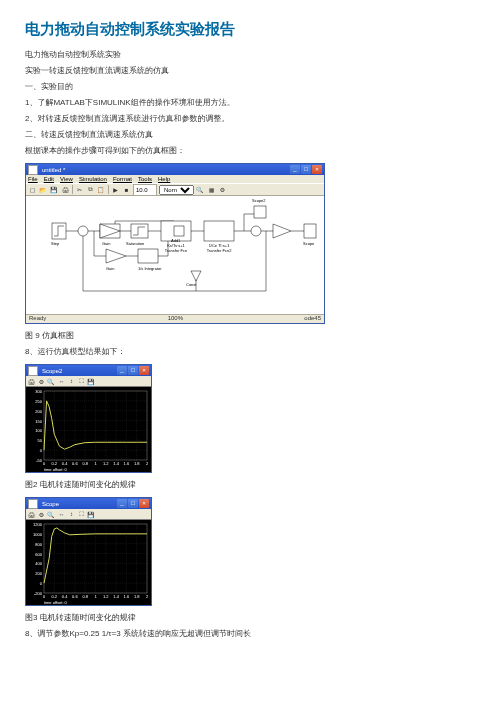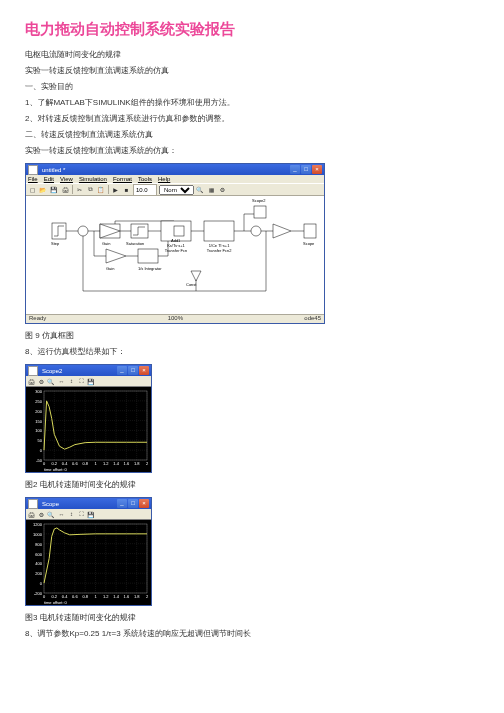--- a/index.html
+++ b/index.html
@@ -8,21 +8,21 @@
     font-family: "Microsoft YaHei", SimSun, sans-serif;
     font-size: 8px;
     color: #333;
     background: #fff;
     width: 504px;
     box-sizing: border-box;
   }
   h1 {
     font-size: 15px;
     font-weight: bold;
-    color: #ec4899;
+    color: #0369a1;
     margin: 0 0 10px 0;
     font-family: Liberation Serif, serif;
   }
   p {
     margin: 4px 0;
     line-height: 1.5;
   }
   .figure {
     border: 1px solid #3a5aa8;
     background: #d4d0c8;
@@ -130,27 +130,27 @@
     font-size: 4px;
     color: #000;
     text-align: center;
   }
 </style>
 </head>
 <body>
 
 <h1>电力拖动自动控制系统实验报告</h1>
 
-<p>电枢电流随时间变化的规律</p>
+<p>电力拖动自动控制系统实验</p>
 <p>实验一转速反馈控制直流调速系统的仿真</p>
 <p>一、实验目的</p>
 <p>1、了解MATLAB下SIMULINK组件的操作环境和使用方法。</p>
 <p>2、对转速反馈控制直流调速系统进行仿真和参数的调整。</p>
 <p>二、转速反馈控制直流调速系统仿真</p>
-<p>实验一转速反馈控制直流调速系统的仿真：</p>
+<p>根据课本的操作步骤可得到如下的仿真框图：</p>
 
 <div class="figure" style="width:298px;">
   <div class="titlebar">
     <div style="display:flex;align-items:center;gap:2px;">
       <div class="win-icon"></div>
       <span class="titlebar-text">untitled *</span>
     </div>
     <div class="win-btns">
       <div class="win-btn">_</div>
       <div class="win-btn">□</div>

